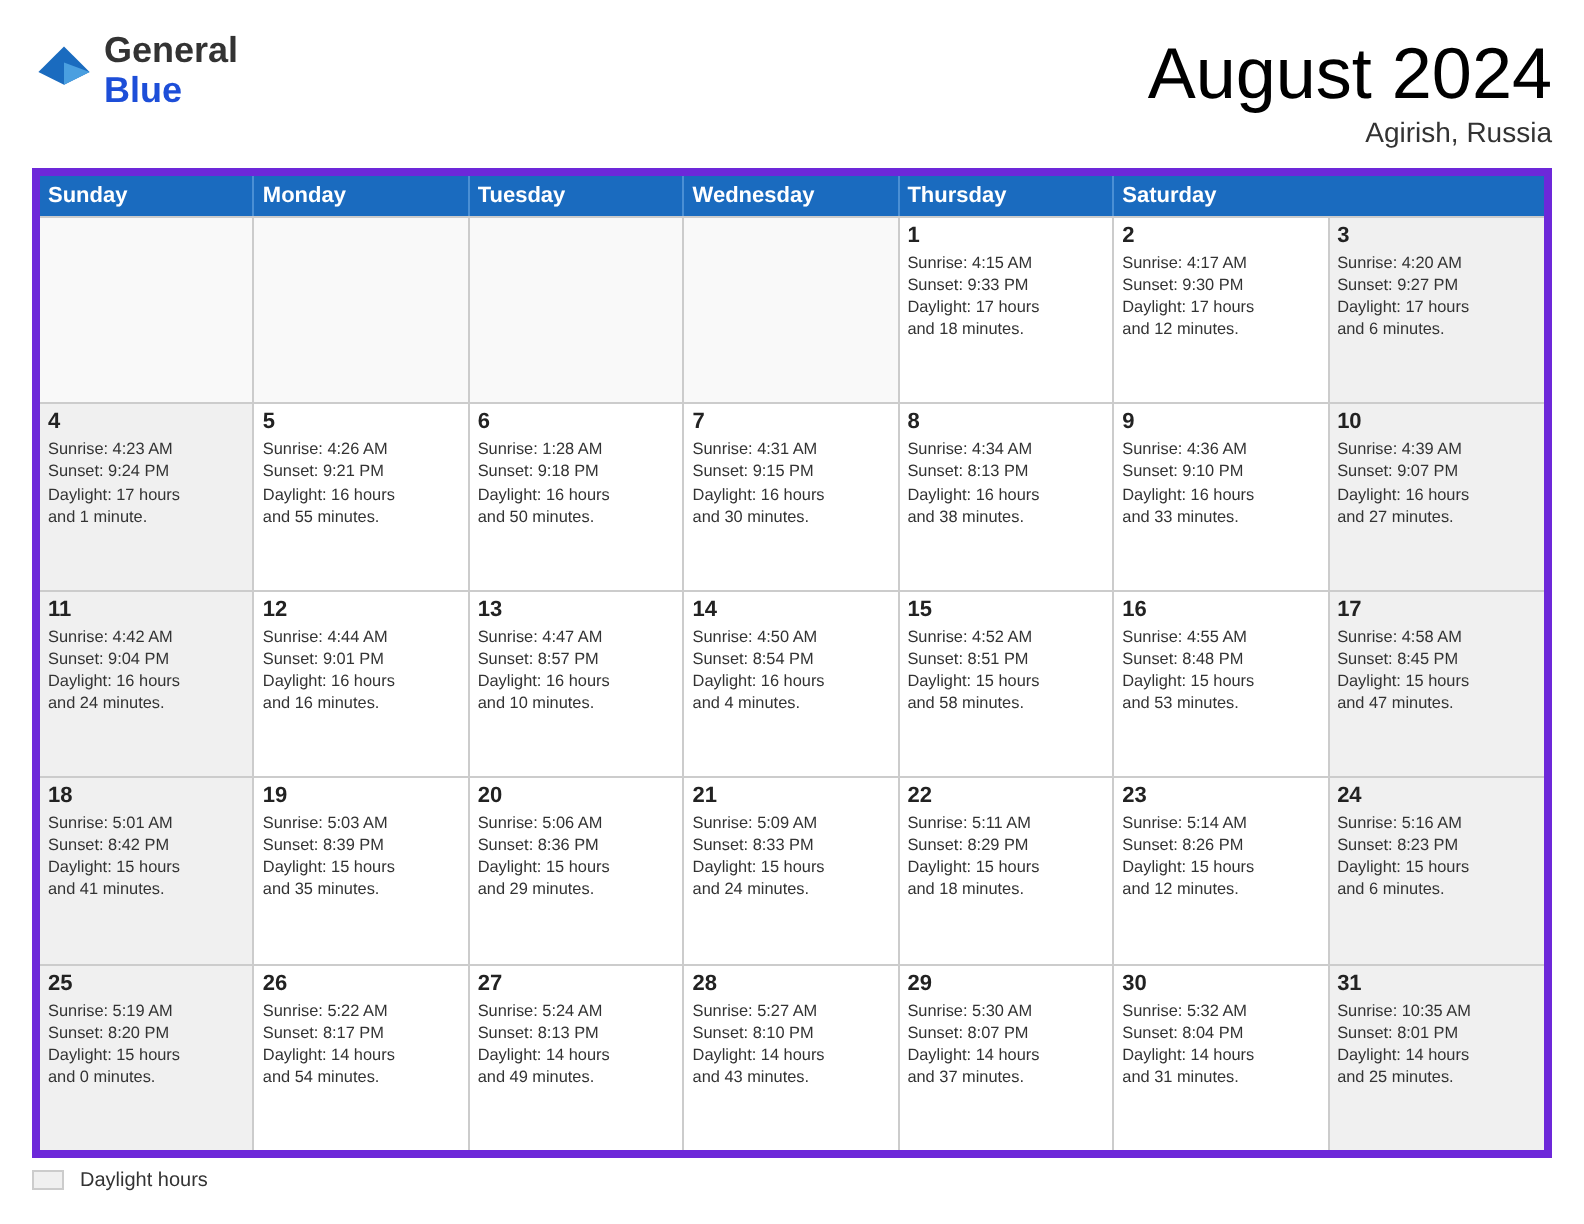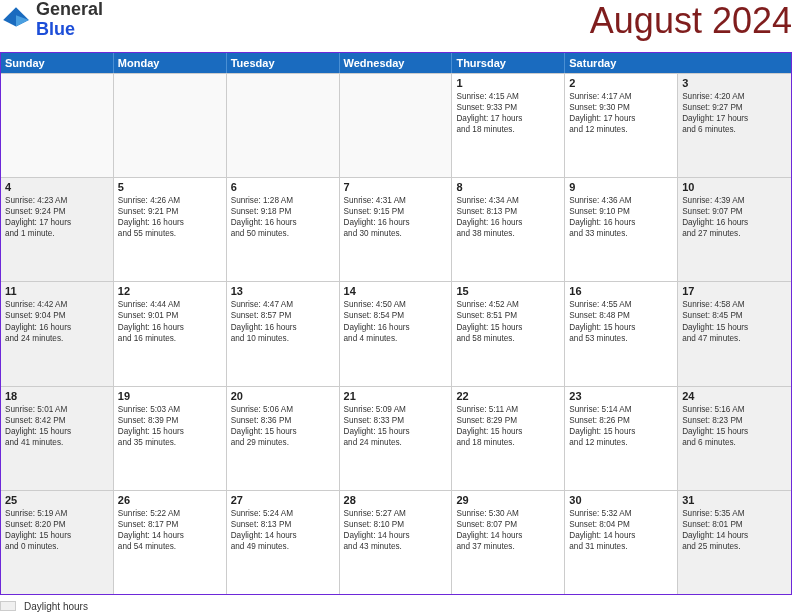--- a/index.html
+++ b/index.html
@@ -6,21 +6,21 @@
     body {
       font-family: Arial, sans-serif;
       background: #fff;
       width: 792px;
       height: 612px;
       overflow: hidden;
     }
     .page {
       width: 792px;
       height: 612px;
-      padding: 0;
+      padding: 16px;
       display: flex;
       flex-direction: column;
     }
     .header {
       display: flex;
       justify-content: space-between;
       align-items: flex-start;
       margin-bottom: 10px;
     }
     .logo {
@@ -46,31 +46,31 @@
     .logo-icon {
       width: 32px;
       height: 32px;
     }
     .title-block {
       text-align: right;
     }
     .month-year {
       font-size: 36px;
       font-weight: normal;
-      color: #7f1d1d;
+      color: #000000;
     }
     .location {
       font-size: 14px;
       color: #333;
     }
     .calendar {
       flex: 1;
       display: flex;
       flex-direction: column;
-      border: 1px solid #6d28d9;
+      border: 4px solid #6d28d9;
     }
     .cal-header {
       display: grid;
       grid-template-columns: repeat(7, 1fr);
       background: #1a6bbf;
     }
     .cal-header-cell {
       color: #fff;
       font-size: 11px;
       font-weight: bold;
@@ -137,20 +137,21 @@
         <polygon points="20,4 36,20 20,28 4,20" fill="#1a6bbf"></polygon>
         <polygon points="20,14 36,20 20,28" fill="#4a9fe0"></polygon>
       </svg>
       <div class="logo-text">
         <span class="logo-general">General</span>
         <span class="logo-blue">Blue</span>
       </div>
     </div>
     <div class="title-block">
       <div class="month-year">August 2024</div>
+      <div class="location">Agirish, Russia</div>
     </div>
   </div>
 
   <div class="calendar">
     <div class="cal-header" id="cal-header">
         <div class="cal-header-cell">Sunday</div>
         <div class="cal-header-cell">Monday</div>
         <div class="cal-header-cell">Tuesday</div>
         <div class="cal-header-cell">Wednesday</div>
         <div class="cal-header-cell">Thursday</div>
@@ -375,21 +376,21 @@
           </div>
           <div class="cal-cell">
             <div class="day-num">30</div>
             <div class="cell-line">Sunrise: 5:32 AM</div>
             <div class="cell-line">Sunset: 8:04 PM</div>
             <div class="cell-line">Daylight: 14 hours</div>
             <div class="cell-line">and 31 minutes.</div>
           </div>
           <div class="cal-cell shaded">
             <div class="day-num">31</div>
-            <div class="cell-line">Sunrise: 5:35 AM</div>
+            <div class="cell-line">Sunrise: 10:35 AM</div>
             <div class="cell-line">Sunset: 8:01 PM</div>
             <div class="cell-line">Daylight: 14 hours</div>
             <div class="cell-line">and 25 minutes.</div>
           </div>
         </div>
       </div>
   </div>
 
   <div class="footer">
     <span class="legend-box"></span>

